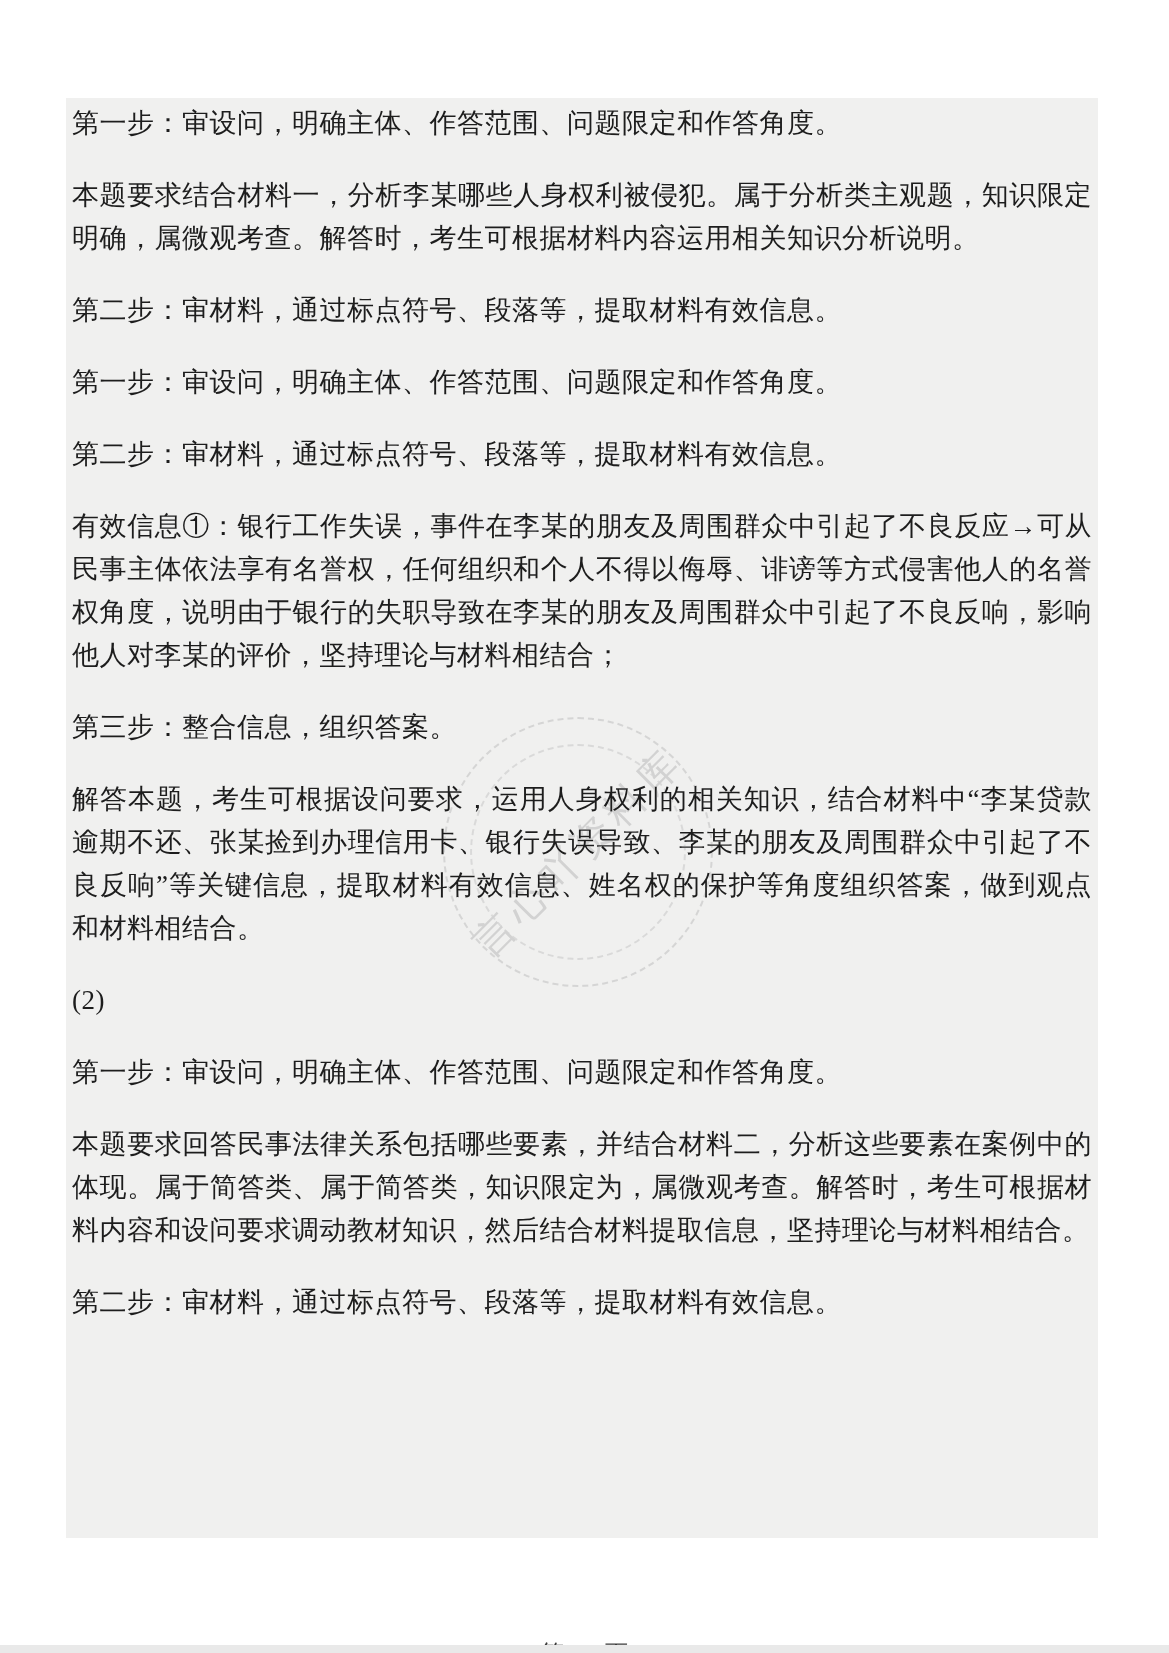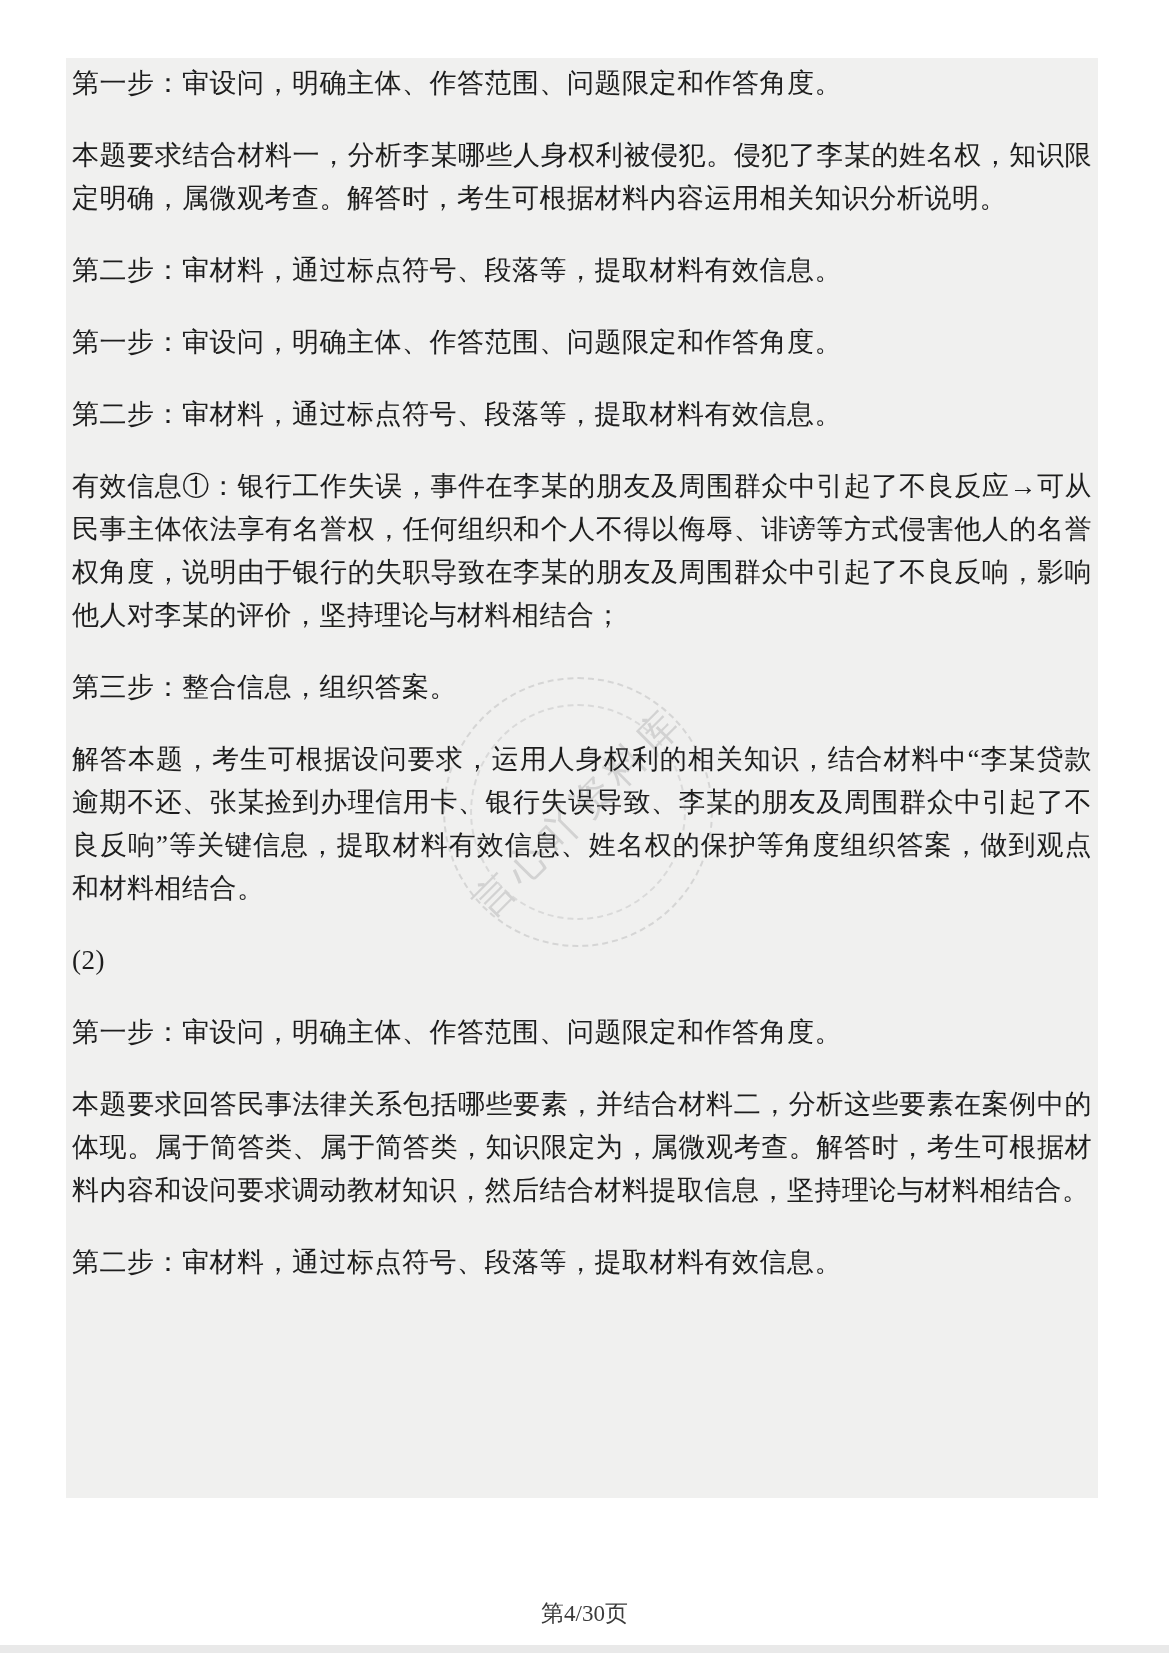--- a/index.html
+++ b/index.html
@@ -11,20 +11,21 @@
       width: 1169px;
       height: 1653px;
       position: relative;
       overflow: hidden;
       font-family: "Liberation Serif", "DejaVu Serif", serif;
     }
     .page {
       position: absolute;
       inset: 0;
       background: #ffffff;
+      margin-top: 40px;
     }
     .answer-block {
       position: absolute;
       left: 66px;
       top: 58px;
       width: 1032px;
       height: 1440px;
       box-sizing: border-box;
       background: #f0f0ef;
       padding: 4px 6px 0 6px;
@@ -101,21 +102,21 @@
       z-index: 1;
     }
   </style>
 </head>
 <body>
 
 <div class="page">
 
   <div class="answer-block">
     <p>第一步：审设问，明确主体、作答范围、问题限定和作答角度。</p>
-    <p>本题要求结合材料一，分析李某哪些人身权利被侵犯。侵犯了李某的姓名权，知识限定明确，属微观考查。解答时，考生可根据材料内容运用相关知识分析说明。</p>
+    <p>本题要求结合材料一，分析李某哪些人身权利被侵犯。属于分析类主观题，知识限定明确，属微观考查。解答时，考生可根据材料内容运用相关知识分析说明。</p>
     <p>第二步：审材料，通过标点符号、段落等，提取材料有效信息。</p>
     <p>第一步：审设问，明确主体、作答范围、问题限定和作答角度。</p>
     <p>第二步：审材料，通过标点符号、段落等，提取材料有效信息。</p>
     <p>有效信息①：银行工作失误，事件在李某的朋友及周围群众中引起了不良反应→可从民事主体依法享有名誉权，任何组织和个人不得以侮辱、诽谤等方式侵害他人的名誉权角度，说明由于银行的失职导致在李某的朋友及周围群众中引起了不良反响，影响他人对李某的评价，坚持理论与材料相结合；</p>
     <p>第三步：整合信息，组织答案。</p>
     <p>解答本题，考生可根据设问要求，运用人身权利的相关知识，结合材料中“李某贷款逾期不还、张某捡到办理信用卡、银行失误导致、李某的朋友及周围群众中引起了不良反响”等关键信息，提取材料有效信息、姓名权的保护等角度组织答案，做到观点和材料相结合。</p>
     <p>(2)</p>
     <p>第一步：审设问，明确主体、作答范围、问题限定和作答角度。</p>
     <p>本题要求回答民事法律关系包括哪些要素，并结合材料二，分析这些要素在案例中的体现。属于简答类、属于简答类，知识限定为，属微观考查。解答时，考生可根据材料内容和设问要求调动教材知识，然后结合材料提取信息，坚持理论与材料相结合。</p>
     <p>第二步：审材料，通过标点符号、段落等，提取材料有效信息。</p>

